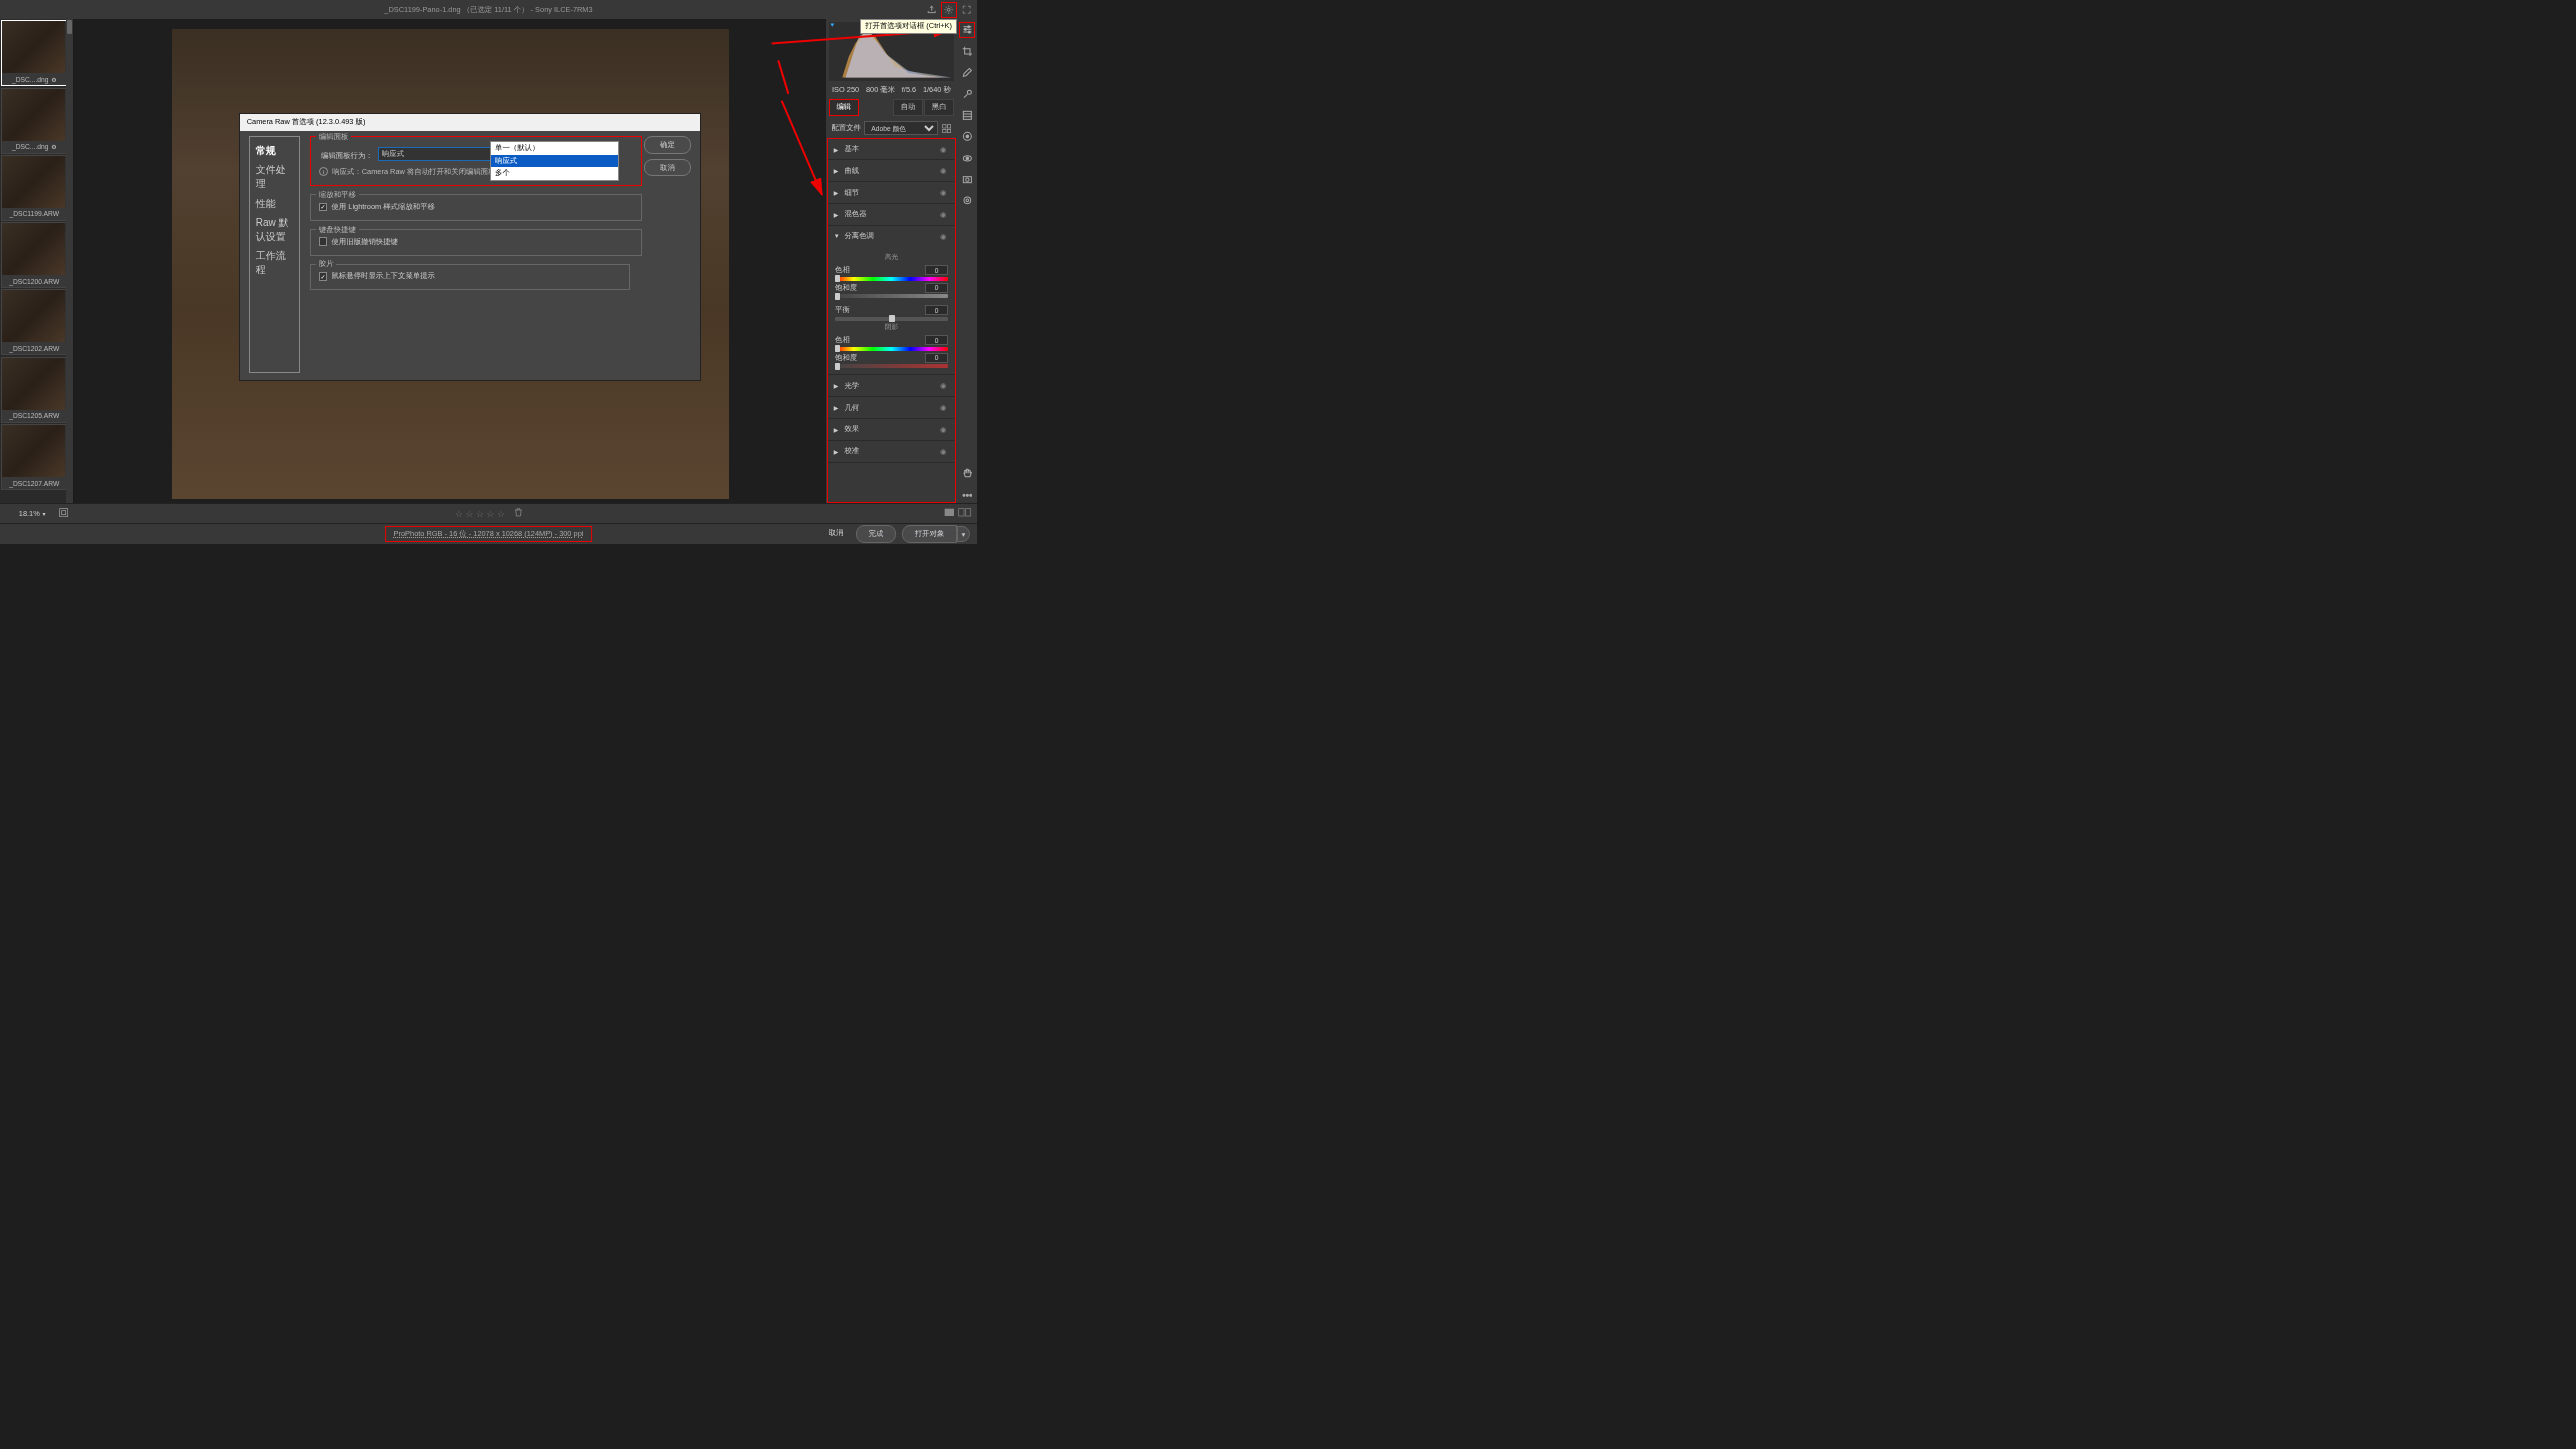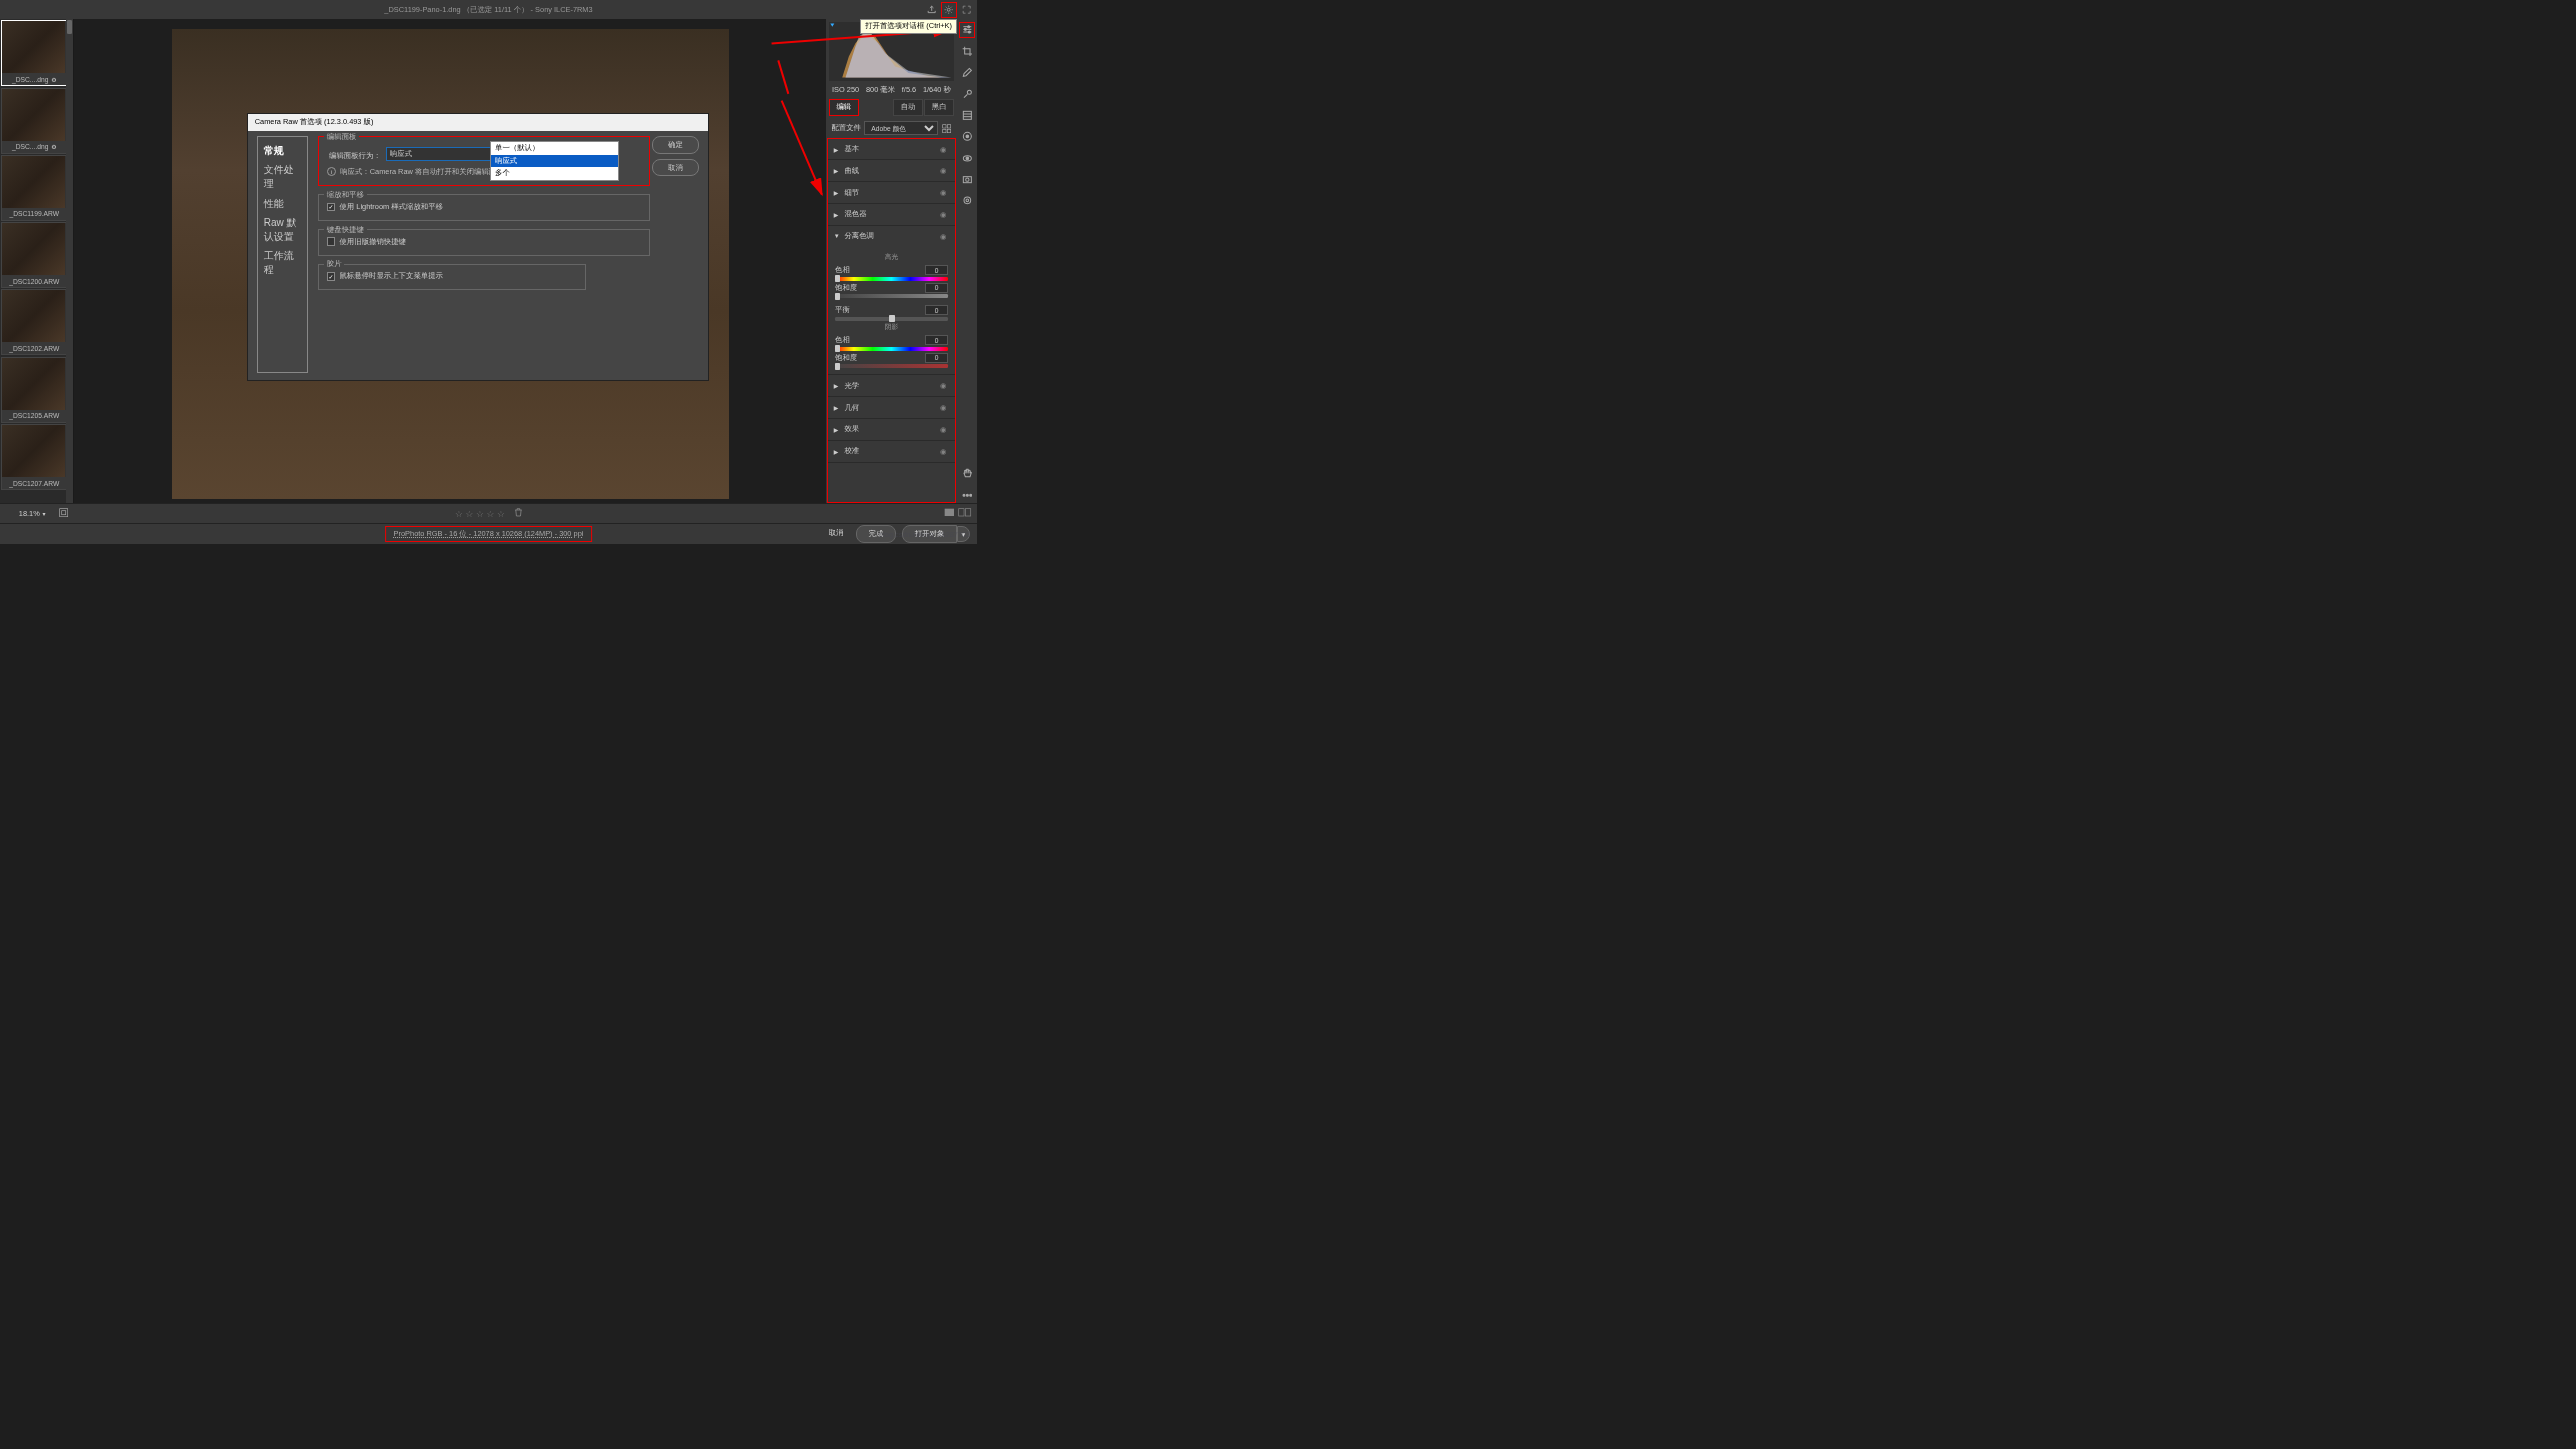--- a/index.html
+++ b/index.html
@@ -61,21 +61,21 @@
 .view-icons{margin-left:auto;display:flex;gap:4px}
 .footer{height:21px;background:#383838;display:flex;align-items:center;border-top:0.7px solid #222;position:relative}
 .footer-info{position:absolute;left:50%;transform:translateX(-50%);border:1.3px solid #e00;padding:2px 8px}
 .footer-info span{color:#aaa;text-decoration:underline dotted;font-size:7.4px}
 .footer-buttons{margin-left:auto;display:flex;gap:5.4px;padding-right:6.7px}
 .btn{background:#4a4a4a;border:0.7px solid #666;border-radius:8px;padding:2.7px 12px;cursor:pointer;font-size:7.4px;color:#ddd}
 .btn-link{background:none;border:none;padding:2.7px 6.7px}
 .btn-split{display:flex;align-items:center}
 .btn-split-arrow{border-left:0.7px solid #666;padding:2.7px 4px;margin-left:-0.7px;background:#4a4a4a;border-radius:0 8px 8px 0;border-top:0.7px solid #666;border-right:0.7px solid #666;border-bottom:0.7px solid #666}
 
-.dialog{position:absolute;left:247px;top:113px;width:462px;height:268px;background:#454545;border:0.7px solid #222;z-index:100}
+.dialog{position:absolute;left:239px;top:113px;width:462px;height:268px;background:#454545;border:0.7px solid #222;z-index:100}
 .dialog-title{background:#f0f0f0;color:#000;padding:3.4px 6.7px;font-size:7.4px}
 .dialog-body{display:flex;height:248px}
 .dialog-sidebar{width:51px;border:0.7px solid #888;margin:5.4px 0 5.4px 9.4px;padding:4px 0}
 .dialog-sidebar-item{padding:2.7px 5.4px;font-size:10px;cursor:pointer}
 .dialog-sidebar-item.active{font-weight:bold;color:#fff}
 .dialog-content{flex:1;padding:5.4px 9.4px;position:relative}
 .fieldset{border:0.7px solid #666;margin-bottom:8px;padding:6.7px 8px 8px;position:relative}
 .fieldset.highlight{border:1.3px solid #e00}
 .legend{position:absolute;top:-5.4px;left:5.4px;background:#454545;padding:0 2.7px;font-size:7.4px;color:#bbb}
 .field-row{display:flex;align-items:flex-end;gap:5.4px;margin:3px 0}
@@ -461,21 +461,21 @@
             <span>使用 Lightroom 样式缩放和平移</span>
           </div>
       </div>
       <div class="fieldset" style="width:332px">
         <span class="legend">键盘快捷键</span>
         <div class="checkbox-row">
             <span class="checkbox"></span>
             <span>使用旧版撤销快捷键</span>
           </div>
       </div>
-      <div class="fieldset" style="width:268px">
+      <div class="fieldset" style="width:320px">
         <span class="legend">胶片</span>
         <div class="checkbox-row">
             <span class="checkbox">✓</span>
             <span>鼠标悬停时显示上下文菜单提示</span>
           </div>
       </div>
     </div>
   </div>
 </div>
 

